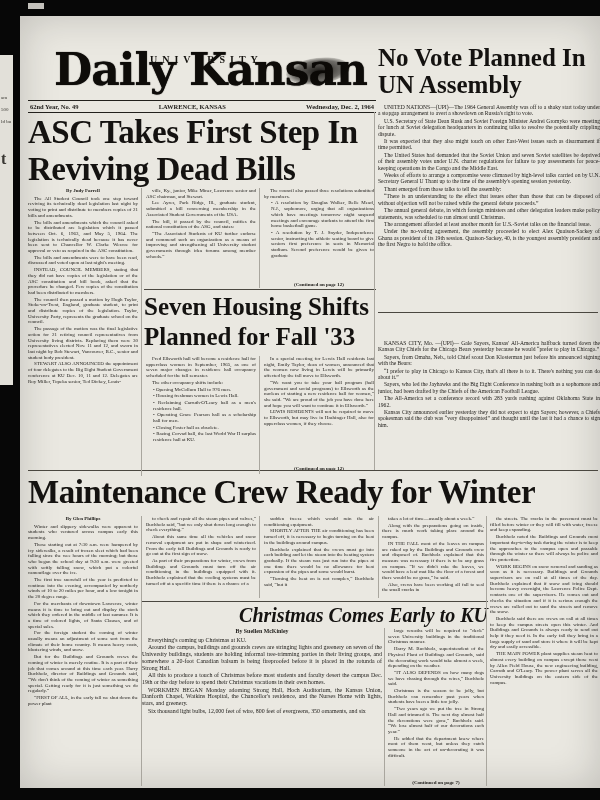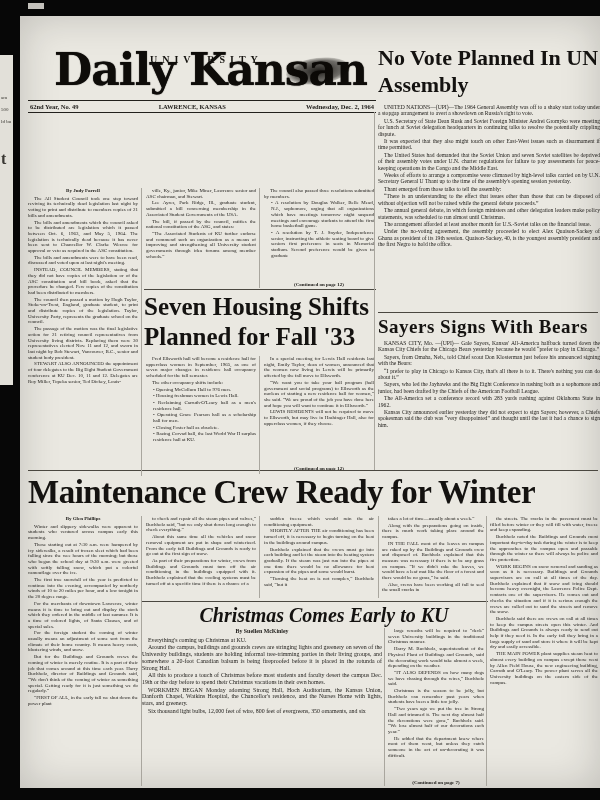--- a/index.html
+++ b/index.html
@@ -22,27 +22,27 @@
               text-shadow:0 0 1px #0e0c09;}
   .smudge{position:absolute;left:232px;top:18px;width:64px;height:26px;border-radius:50%;
           background:radial-gradient(ellipse at center,rgba(10,8,5,.9) 0%,rgba(10,8,5,.55) 55%,rgba(10,8,5,0) 78%);
           transform:rotate(-7deg);}
   .dateline{position:absolute;left:8px;top:84px;width:348px;display:flex;justify-content:space-between;
             border-top:1px solid #23211d;border-bottom:1px solid #23211d;padding:2px 2px;
             font-size:6.5px;font-weight:bold;}
 
   
   .hl{font-weight:bold;color:#141210;}
-  .hl-un{position:absolute;left:358px;top:28px;width:222px;font-size:22px;line-height:27px;}
+  .hl-un{position:absolute;left:358px;top:28px;width:222px;font-size:25px;line-height:27px;}
   .hl-asc{position:absolute;left:8px;top:98px;width:352px;font-size:33px;line-height:37px;letter-spacing:-.5px;}
   .hl-housing{position:absolute;left:124px;top:276px;width:236px;font-size:25px;line-height:30px;}
   .hl-sayers{position:absolute;left:358px;top:300px;width:222px;font-size:19px;line-height:22px;letter-spacing:.5px;}
   .hl-maint{position:absolute;left:8px;top:458px;width:570px;font-size:33px;line-height:36px;letter-spacing:-.5px;}
-  .hl-xmas{position:absolute;left:131px;top:588px;width:346px;font-size:20px;line-height:22px;
-           font-style:italic;text-align:center;}
+  .hl-xmas{position:absolute;left:122px;top:588px;width:346px;font-size:20px;line-height:22px;
+           font-style:italic;text-align:right;}
 
   
   .col{position:absolute;overflow:hidden;text-align:justify;}
   .body-s{font-size:5px;line-height:5.7px;}
   .body-m{font-size:5.6px;line-height:6.4px;}
   .body-w{font-size:5.9px;line-height:6.7px;}
   .para{margin:0 0 1px 0;text-indent:6px;}
   .para.bullet{text-indent:0;padding-left:7px;}
   .byline{text-align:center;font-weight:bold;margin-bottom:2px;text-indent:0;}
   .continued{text-align:center;font-weight:bold;margin-top:2px;}
@@ -84,20 +84,21 @@
         <p class="para">It was expected that they also might touch on other East-West issues such as disarmament if time permitted.</p>
         <p class="para">The United States had demanded that the Soviet Union and seven Soviet satellites be deprived of their assembly votes under U.N. charter regulations for failure to pay assessments for peace-keeping operations in the Congo and the Middle East.</p>
         <p class="para">Weeks of efforts to arrange a compromise were climaxed by high-level talks carried on by U.N. Secretary General U Thant up to the time of the assembly's opening session yesterday.</p>
         <p class="para">Thant emerged from those talks to tell the assembly:</p>
         <p class="para">“There is an understanding to the effect that issues other than those that can be disposed of without objection will not be raised while the general debate proceeds.”</p>
         <p class="para">The annual general debate, in which foreign ministers and other delegation leaders make policy statements, was scheduled to run almost until Christmas.</p>
         <p class="para">The arrangement afforded at least another month for U.S.-Soviet talks on the financial issue.</p>
         <p class="para">Under the no-voting agreement, the assembly proceeded to elect Alex Quaison-Sackey of Ghana as president of its 19th session. Quaison-Sackey, 40, is the youngest assembly president and the first Negro to hold the office.</p>
       </div>
 
+    <div class="hl hl-asc">ASC Takes First Step In Reviving Dead Bills</div>
     <div class="col body-s" style="left:8px;top:172px;width:110px;height:288px;">
       <p class="para byline">By Judy Farrell</p>
       <div>
           <p class="para">The All Student Council took one step toward reviving its technically dead legislation last night by voting to print and distribute to members copies of 21 bills and amendments.</p>
           <p class="para">The bills and amendments which the council asked to be distributed are legislation which it passed between Oct. 6, 1963, and May 5, 1964. The legislation is technically dead because it has never been sent to Chancellor W. Clarke Wescoe for approval or veto as required in the ASC constitution.</p>
           <p class="para">The bills and amendments were to have been read, discussed and voted upon at last night's meeting.</p>
           <p class="para">INSTEAD, COUNCIL MEMBERS, stating that they did not have copies of the legislation or of the ASC constitution and bill book, asked that the procedure be changed. Few copies of the constitution had been distributed to members.</p>
           <p class="para">The council then passed a motion by Hugh Taylor, Stoke-on-Trent, England, graduate student, to print and distribute copies of the legislation. Taylor, University Party, represents the graduate school on the council.</p>
           <p class="para">The passage of the motion was the final legislative action for 21 retiring council representatives from University living districts. Replacing them were 30 representatives elected Nov. 11 and 12, and sworn in last night by Bob Stewart, Vancouver, B.C., senior and student body president.</p>
           <p class="para">STEWART ALSO ANNOUNCED the appointment of four delegates to the Big Eight Student Government conference at KU Dec. 10, 11 and 12. Delegates are Roy Miller, Topeka senior, Ted Dickey, Louis-</p>
@@ -129,21 +130,20 @@
         <p class="para bullet">• Razing Corvad hall, the last World War II surplus residence hall at KU.</p>
       </div>
     <div class="col body-s" style="left:244px;top:340px;width:110px;height:108px;">
         <p class="para">In a special meeting for Lewis Hall residents last night, Emily Taylor, dean of women, announced that the women now living in Lewis will be primarily affected by the fall move to Ellsworth.</p>
         <p class="para">“We want you to take your hall program (hall government and social programs) to Ellsworth as the nucleus of starting a new residence hall for women,” she said. “We are proud of the job you have done here and hope you will want to continue it in Ellsworth.”</p>
         <p class="para">LEWIS RESIDENTS will not be required to move to Ellsworth, but may live in Hashinger Hall, also for upperclass women, if they choose.</p>
       </div>
     <div class="col body-s continued" style="left:244px;top:448px;width:110px;height:8px;">(Continued on page 12)</div>
 
     <div class="hr" style="left:358px;top:296px;width:220px;"></div>
-    <div class="hl hl-sayers">Sayers Signs With Bears</div>
     <div class="col body-m" style="left:358px;top:324px;width:222px;height:130px;">
         <p class="para">KANSAS CITY, Mo. —(UPI)— Gale Sayers, Kansas' All-America halfback turned down the Kansas City Chiefs for the Chicago Bears yesterday because he would “prefer to play in Chicago.”</p>
         <p class="para">Sayers, from Omaha, Neb., told Chief scout Don Klosterman just before his announced signing with the Bears:</p>
         <p class="para">“I prefer to play in Chicago to Kansas City, that's all there is to it. There's nothing you can do about it.”</p>
         <p class="para">Sayers, who led the Jayhawks and the Big Eight Conference in rushing both as a sophomore and junior, had been drafted by the Chiefs of the American Football League.</p>
         <p class="para">The All-America set a conference record with 283 yards rushing against Oklahoma State in 1962.</p>
         <p class="para">Kansas City announced earlier yesterday they did not expect to sign Sayers; however, a Chiefs spokesman said the club was “very disappointed” and thought until the last it had a chance to sign him.</p>
       </div>
 
     <div class="hr" style="left:8px;top:454px;width:570px;"></div>

